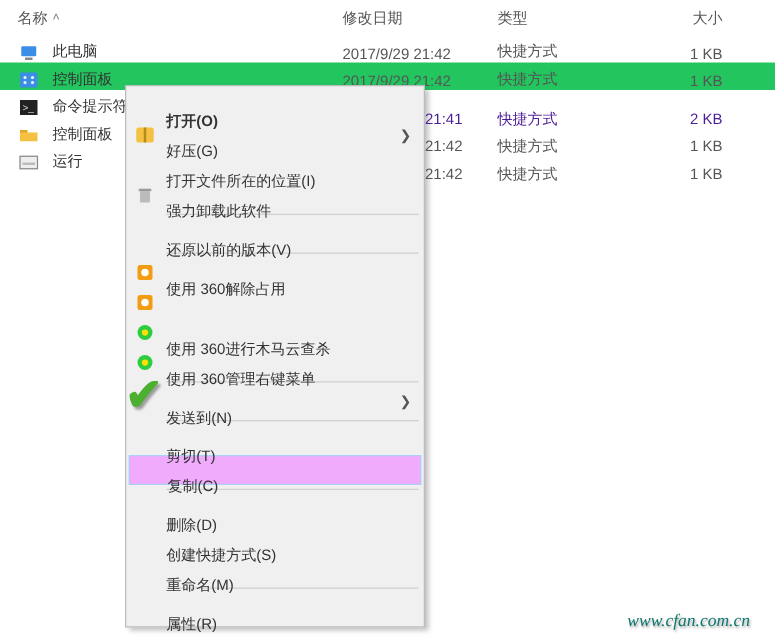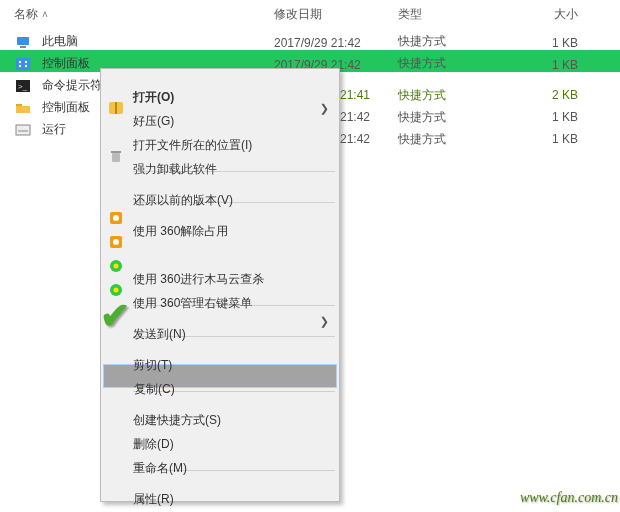--- a/index.html
+++ b/index.html
@@ -59,44 +59,44 @@
   .ctx-item {
     display: flex;
     align-items: center;
     height: 24px;
     padding: 0 8px 0 4px;
     gap: 8px;
   }
   .ctx-item .ic { width: 18px; height:18px; display:flex; align-items:center; justify-content:center; }
   .ctx-item .lbl { flex: 1; margin-top: 27px; }
   .ctx-item .arrow { color:#555; font-size:11px; }
-  .ctx-item.hl { background: #a3a3a3; border:1px solid #aecff7; height:24px; }
+  .ctx-item.hl { background: #f0abfc; border:1px solid #aecff7; height:24px; }
   .ctx-sep {
     height: 1px;
     background: #d0d0d0;
     margin: 3px 2px 3px 30px;
   }
   .checkmark {
     position: absolute;
     top: 295px;
     left: 100px;
     font-size: 36px;
     font-weight: bold;
     color: #4caf2f;
     text-shadow: 2px 2px 2px rgba(0,0,0,0.35);
     pointer-events: none;
   }
   .watermark {
     position: absolute;
-    right: 2px;
+    right: 20px;
     bottom: 6px;
     font-style: italic;
     font-family: Georgia, serif;
     font-size: 14px;
-    color: #4d7c0f;
+    color: #0f766e;
     text-shadow: 1px 1px 2px rgba(0,0,0,0.35);
   }
 </style>
 </head>
 <body>
 
 <div class="header-row">
   <div class="col-name">
     <span>名称</span>
     <span class="sort-caret">˄</span>
@@ -262,39 +262,39 @@
     <span class="ic"></span>
     <span class="lbl">剪切(T)</span>
     </div>
     <div class="ctx-item hl">
     <span class="ic"></span>
     <span class="lbl">复制(C)</span>
     </div>
     <div class="ctx-sep"></div>
     <div class="ctx-item">
     <span class="ic"></span>
+    <span class="lbl">删除(D)</span>
+    </div>
+    <div class="ctx-item">
+    <span class="ic"></span>
     <span class="lbl">创建快捷方式(S)</span>
     </div>
     <div class="ctx-item">
     <span class="ic"></span>
-    <span class="lbl">删除(D)</span>
-    </div>
-    <div class="ctx-item">
-    <span class="ic"></span>
     <span class="lbl">重命名(M)</span>
     </div>
     <div class="ctx-sep"></div>
     <div class="ctx-item">
     <span class="ic"></span>
     <span class="lbl">属性(R)</span>
     </div>
   </div>
 
 <div id="partial" style="position:absolute; top:84px; left:340px; right:0;">
-    <div style="display: flex; height: 22px; align-items: center; color: #4d7c0f;">
+    <div style="display: flex; height: 22px; align-items: center; color: #4c1d95;">
     <div style="flex:0 0 58px;">21:41</div>
     <div style="flex:0 0 130px;">快捷方式</div>
     <div style="flex:0 0 60px;text-align:right;padding-right:10px;">2 KB</div>
     </div>
     <div style="display: flex; height: 22px; align-items: center; color: rgb(85, 85, 85);">
     <div style="flex:0 0 58px;">21:42</div>
     <div style="flex:0 0 130px;">快捷方式</div>
     <div style="flex:0 0 60px;text-align:right;padding-right:10px;">1 KB</div>
     </div>
     <div style="display: flex; height: 22px; align-items: center; color: rgb(85, 85, 85);">

